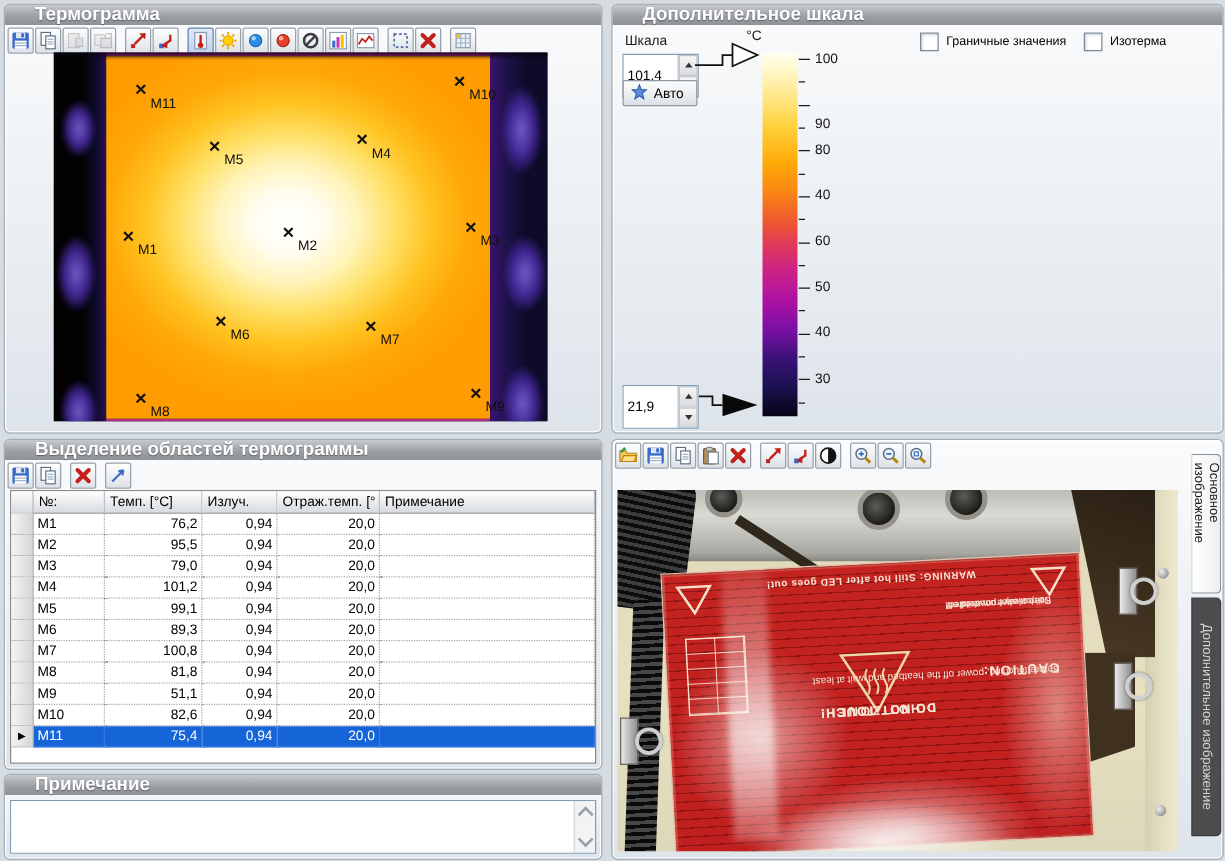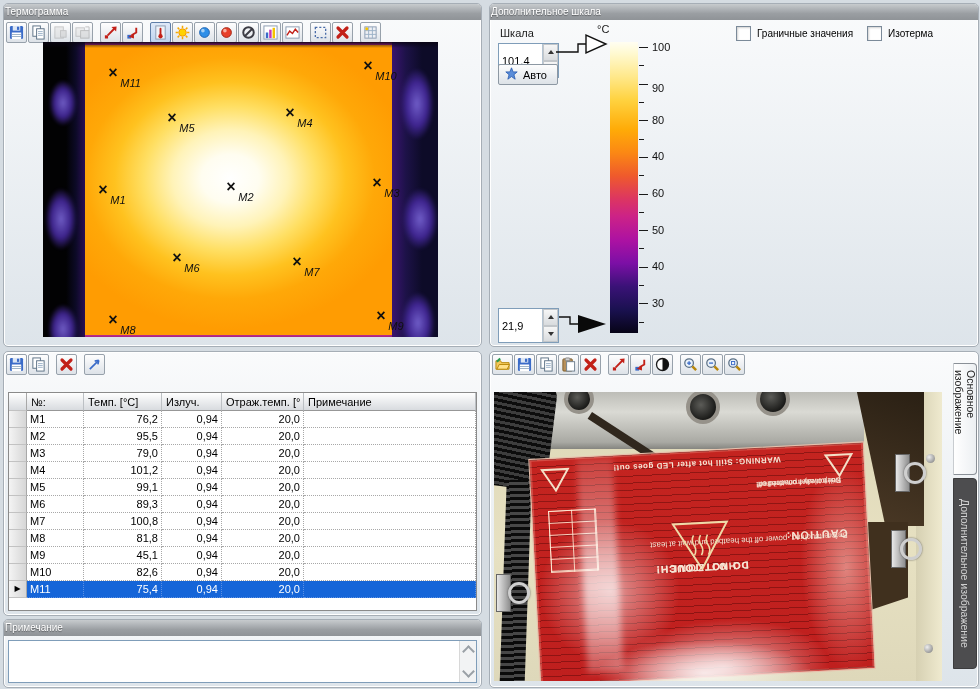--- a/index.html
+++ b/index.html
@@ -1,43 +1,43 @@
 <!DOCTYPE html>
 <html><head>
 <meta charset="utf-8">
 <style>
   html,body{margin:0;padding:0;}
   body{width:980px;height:689px;position:relative;background:#d5dce2;
        font-family:"Liberation Sans",sans-serif;overflow:hidden;-webkit-font-smoothing:antialiased;}
   .panel{position:absolute;border:1px solid #a6aeb6;border-radius:5px;
          background:linear-gradient(180deg,#fafbfc,#dde4ea);box-shadow:inset 0 0 0 1px #ffffff;}
-  .ptitle{height:16px;line-height:16px;padding-left:1px;font-size:10px;color:#fff;
+  .ptitle{height:16px;line-height:16px;padding-left:24px;font-size:15px;color:#fff;
           background:linear-gradient(180deg,#c7cbce,#9a9ea2 60%,#8f9397);
-          border-radius:4px 4px 0 0;text-shadow:0 1px 1px rgba(0,0,0,.4);}
+          border-radius:4px 4px 0 0;text-shadow:0 1px 1px rgba(0,0,0,.4);font-weight:bold;}
   .toolbar{display:flex;align-items:center;padding:1px 2px;height:22px;}
   .tgroup{display:flex;gap:1px;margin-right:7px;}
   .tbtn{width:21px;height:21px;display:flex;align-items:center;justify-content:center;
         background:linear-gradient(180deg,#fefefe,#dde2e8);border:1px solid #97a1ab;border-radius:2px;padding:0;box-sizing:border-box;}
   .tbtn.pressed{background:linear-gradient(180deg,#dfe9f8,#bfd4ef);border-color:#5f7ea8;}
   .tbtn.disabled svg{filter:grayscale(1) opacity(.5);}
   .tbtn svg{width:15px;height:15px;}
 
   
   #thermo-view{position:absolute;left:39px;top:38px;width:395px;height:295px;background:#000;overflow:hidden;}
   .bed{position:absolute;left:38px;right:46px;top:3px;bottom:2px;
        background:radial-gradient(ellipse 58% 52% at 48% 46%,#ffffff 0%,#fffdf0 16%,#fff3b8 32%,#ffdf63 48%,#ffc21f 64%,#ffa808 80%,#ff9c02 100%);
        box-shadow:0 0 7px 4px rgba(230,55,160,.9),0 0 18px 11px rgba(96,22,150,.55);}
   .strip{position:absolute;top:0;bottom:0;}
   .strip.left{left:0;width:42px;background:linear-gradient(90deg,#020203 0 55%,#0c0a26 78%,#2a0f55 100%);}
   .strip.right{right:0;width:46px;background:linear-gradient(270deg,#0d0b28 0 35%,#1d1248 70%,#3a1370 100%);}
   .blob{position:absolute;border-radius:50%;filter:blur(1.5px);opacity:.9;
         background:radial-gradient(closest-side,#7a66d8,#44289a 60%,rgba(20,10,60,0));}
   .thermo-topshade{position:absolute;left:0;right:0;top:0;height:6px;
         background:linear-gradient(180deg,rgba(8,4,18,.85),rgba(0,0,0,0));}
-  .marker{position:absolute;color:#101010;font-style:italic;}
+  .marker{position:absolute;color:#101010;}
   .mx{font-size:16px;font-weight:bold;line-height:12px;display:inline-block;transform:translate(-6px,-5px);}
   .ml{font-size:11px;position:relative;top:4px;left:-3px;}
 
   
   .small-label{position:absolute;font-size:11px;color:#1a1a1a;}
   .spin{position:absolute;display:flex;height:35px;box-sizing:border-box;border:1px solid #7f9db9;background:#fff;}
   .spin input{border:0;outline:none;width:37px;font-size:11px;font-family:inherit;padding:0 3px;}
   .spin .sbs{width:15px;display:flex;flex-direction:column;border-left:1px solid #b5c4d2;}
   .sb{flex:1;background:linear-gradient(#f6f6f6,#d8dbde);border:1px solid #c2c6ca;display:flex;align-items:center;justify-content:center;padding:0;}
   .sb.up::after{content:"";border:3px solid transparent;border-bottom:4px solid #333;margin-top:-3px;}
@@ -297,21 +297,21 @@
     <span>Авто</span>
   </button>
 
   <div class="small-label" style="left:107px;top:19px;">°C</div>
   <div id="scale-bar" style="background: linear-gradient(rgb(255, 254, 242) 0%, rgb(255, 249, 208) 4%, rgb(255, 232, 138) 12%, rgb(255, 210, 63) 20%, rgb(255, 171, 7) 30%, rgb(251, 136, 20) 38%, rgb(239, 90, 44) 46%, rgb(220, 53, 98) 54%, rgb(204, 34, 135) 60%, rgb(173, 18, 162) 68%, rgb(124, 15, 166) 76%, rgb(58, 18, 119) 84%, rgb(26, 17, 80) 92%, rgb(7, 4, 23) 100%);"></div>
   <div id="scale-ticks" style="position:absolute;left:0;top:0;">
       <div class="tickline" style="left: 149px; width: 9px; top: 43.1px;"></div>
       <div class="ticklabel" style="left: 162px; top: 36.6px;">100</div>
       <div class="tickline" style="left: 149px; width: 5px; top: 61.4px;"></div>
       <div class="tickline" style="left: 149px; width: 9px; top: 79.7px;"></div>
-      <div class="ticklabel" style="left: 162px; top: 78px;">90</div>
+      <div class="ticklabel" style="left: 162px; top: 89px;">90</div>
       <div class="tickline" style="left: 149px; width: 5px; top: 98px;"></div>
       <div class="tickline" style="left: 149px; width: 9px; top: 116.3px;"></div>
       <div class="ticklabel" style="left: 162px; top: 109.8px;">80</div>
       <div class="tickline" style="left: 149px; width: 5px; top: 134.6px;"></div>
       <div class="tickline" style="left: 149px; width: 9px; top: 152.9px;"></div>
       <div class="ticklabel" style="left: 162px; top: 146.4px;">40</div>
       <div class="tickline" style="left: 149px; width: 5px; top: 171.2px;"></div>
       <div class="tickline" style="left: 149px; width: 9px; top: 189.5px;"></div>
       <div class="ticklabel" style="left: 162px; top: 183px;">60</div>
       <div class="tickline" style="left: 149px; width: 5px; top: 207.8px;"></div>
@@ -345,20 +345,21 @@
     <span class="cb"></span>
     <span class="cbl">Граничные значения</span>
   </div>
   <div class="cbrow" style="left:377px;">
     <span class="cb"></span>
     <span class="cbl">Изотерма</span>
   </div>
 </div>
 
 <div class="panel" id="panel-regions" style="left:3px;top:351px;width:477px;height:263px;">
+  <div class="ptitle">Выделение областей термограммы</div>
   <div class="toolbar" id="regions-toolbar">
       <span class="tgroup">
         <button class="tbtn">
           <svg viewBox="0 0 16 16">
             <rect x="1" y="1" width="14" height="14" rx="1.5" fill="#3a6bc8"></rect>
             <rect x="4" y="1" width="8" height="5" fill="#dce6f4"></rect>
             <rect x="8.5" y="1.8" width="2.4" height="3.4" fill="#3a6bc8"></rect>
             <rect x="3" y="8" width="10" height="7" fill="#fff"></rect>
             <rect x="3" y="9.6" width="10" height="1" fill="#9ab0c6"></rect>
             <rect x="3" y="11.8" width="10" height="1" fill="#9ab0c6"></rect>
@@ -457,21 +458,21 @@
         <div class="rh"></div>
         <div class="dc c0">M8</div>
         <div class="dc c1 num">81,8</div>
         <div class="dc c2 num">0,94</div>
         <div class="dc c3 num">20,0</div>
         <div class="dc c4"></div>
       </div>
       <div class="trow">
         <div class="rh"></div>
         <div class="dc c0">M9</div>
-        <div class="dc c1 num">45,1</div>
+        <div class="dc c1 num">51,1</div>
         <div class="dc c2 num">0,94</div>
         <div class="dc c3 num">20,0</div>
         <div class="dc c4"></div>
       </div>
       <div class="trow">
         <div class="rh"></div>
         <div class="dc c0">M10</div>
         <div class="dc c1 num">82,6</div>
         <div class="dc c2 num">0,94</div>
         <div class="dc c3 num">20,0</div>

